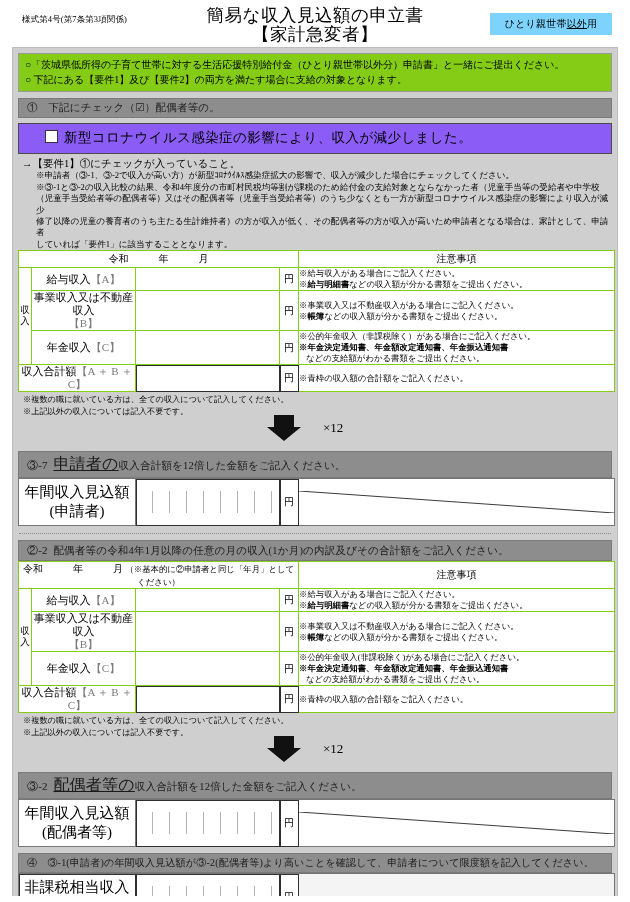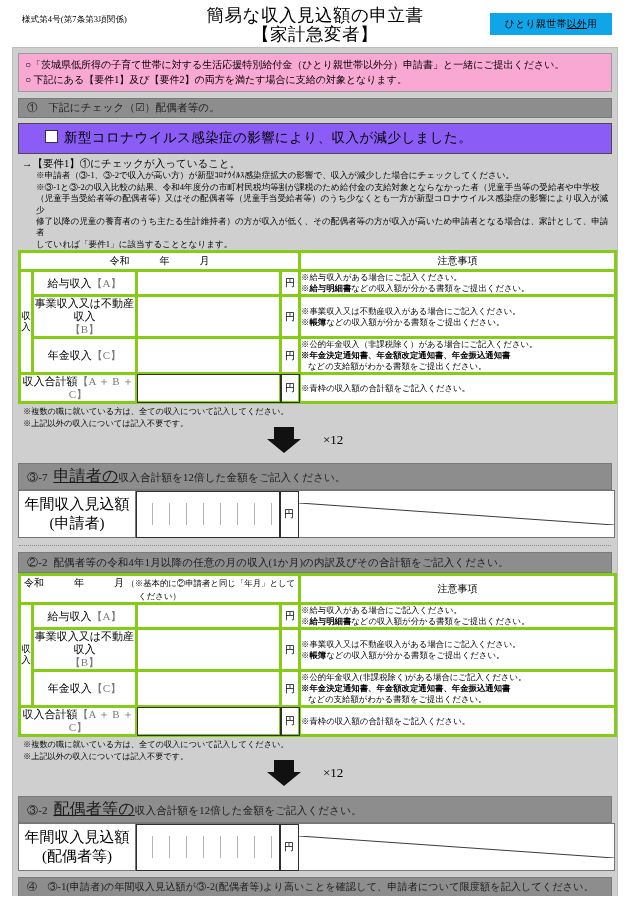--- a/index.html
+++ b/index.html
@@ -20,37 +20,37 @@
   }
   .title-wrap{
     position:absolute;left:0;right:0;top:6px;text-align:center;
     pointer-events:none;
   }
   .title1{font-size:17.5px;letter-spacing:.5px;line-height:19px;}
   .title2{font-size:17.5px;letter-spacing:.5px;line-height:19px;}
   .badge{
     position:absolute;right:18px;top:13px;
     width:122px;height:22px;
-    background:#0ea5e9;
+    background:#7dd3fc;
     display:flex;align-items:center;justify-content:center;
     font-size:10px;letter-spacing:.2px;
   }
   .badge u{text-decoration:underline;}
 
   
   .panel{
     position:absolute;left:12px;top:47px;width:606px;
     background:#cfcfcf;
     border:1px solid #bdbdbd;
     padding:5px 5px 8px 5px;
     box-sizing:border-box;
   }
 
   .whitebox{
-    background:#f9a8d4;
+    background:#84cc16;
     border:1px solid #9a9a9a;
     padding:4px 6px;
     font-size:10px;line-height:14.5px;
   }
   .whitebox .ln{white-space:nowrap;}
 
   
   .bar{
     background:#8d8d8d;
     color:#1a1a1a;
@@ -79,21 +79,21 @@
     margin-top:4px;font-size:8.6px;line-height:11.4px;
     padding-left:4px;
   }
   .note .lead{font-size:10.5px;}
   .note .l2{padding-left:14px;display:block;}
   .note .l3{padding-left:14px;display:block;}
 
   
   table.tbl{border-collapse:collapse;width:100%;background:#fff;
             margin-top:0;table-layout:fixed;}
-  table.tbl td,table.tbl th{border:3px solid #84cc16;padding:0;}
+  table.tbl td,table.tbl th{border:1px solid #84cc16;padding:0;}
   .rowhdr{
     font-size:10px;text-align:center;vertical-align:middle;height:16px;
     font-weight:normal;background:#fff;
   }
   .th-note{font-size:10px;text-align:center;font-weight:normal;}
   .lbl{
     font-size:11px;text-align:center;vertical-align:middle;
     padding:3px 2px;line-height:13px;
   }
   .lbl .dim{color:#7a7a7a;}

